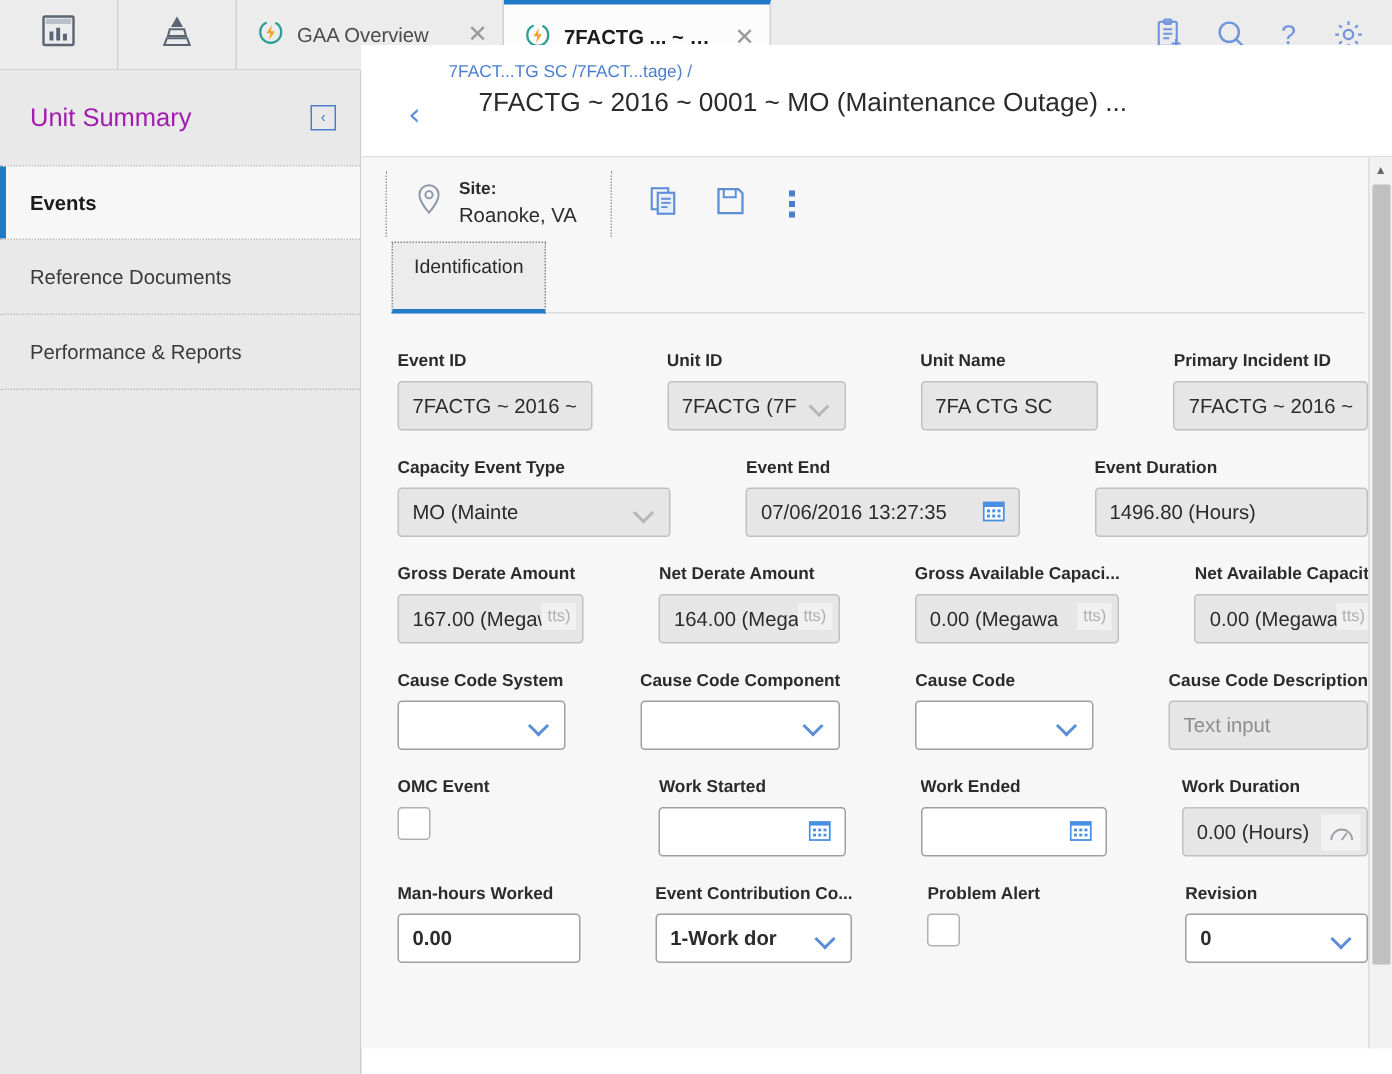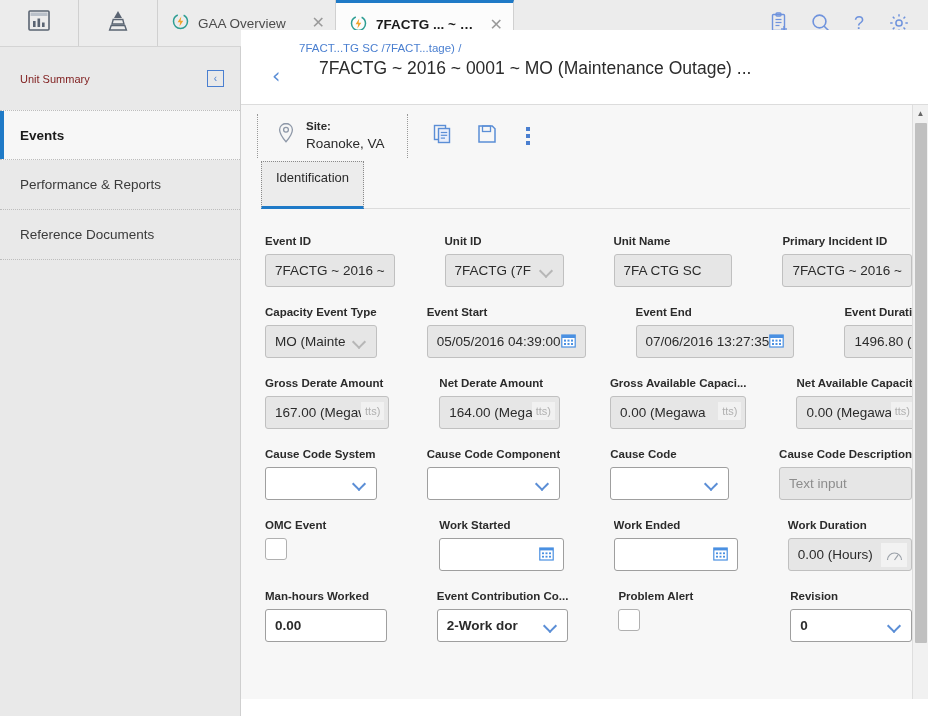--- a/index.html
+++ b/index.html
@@ -52,21 +52,21 @@
   
   .sidebar {
     position: absolute; top: 47px; left: 0; width: 241px; height: 669px;
     background: #e9e9e9;
     border-right: 1px solid #cfcfcf;
   }
   .sidebar-head {
     height: 63px; display: flex; align-items: center; justify-content: space-between;
     padding: 0 16px 0 20px;
   }
-  .sidebar-title { font-size: 11px; color: #7f1d1d; }
+  .sidebar-title { font-size: 17px; color: #a21caf; }
   .collapse-btn {
     width: 17px; height: 17px; border: 1px solid #4a7fd0; background: #e9e9e9;
     color: #4a7fd0; font-size: 10px; line-height: 15px; text-align: center;
     cursor: pointer;
   }
   .side-item {
     height: 50px; display: flex; align-items: center; padding-left: 20px;
     font-size: 13.5px; color: #3a3a3a;
     border-top: 1px dotted #bdbdbd;
     border-bottom: 1px dotted #bdbdbd;
@@ -298,24 +298,24 @@
 
 <div class="sidebar">
   <div class="sidebar-head">
     <span class="sidebar-title">Unit Summary</span>
     <span class="collapse-btn">‹</span>
   </div>
   <div class="side-item active">
     <span>Events</span>
   </div>
   <div class="side-item">
+    <span>Reference Documents</span>
+  </div>
+  <div class="side-item">
     <span>Performance &amp; Reports</span>
-  </div>
-  <div class="side-item">
-    <span>Reference Documents</span>
   </div>
 </div>
 
 <div class="main">
 
   <div class="page-head">
     <span class="breadcrumb">7FACT...TG SC /7FACT...tage) /</span>
     <span class="back-chevron">‹</span>
     <span class="page-title">7FACTG ~ 2016 ~ 0001 ~ MO (Maintenance Outage) ...</span>
   </div>
@@ -396,40 +396,20 @@
 
         <div class="form-row">
           <div class="field">
             <div class="field-label">Capacity Event Type</div>
             <div class="ctrl gray">
               <span class="val">MO (Mainte</span>
               <span class="chev dim"></span>
             </div>
           </div>
           <div class="field">
-            <div class="field-label">Event Start</div>
-            <div class="ctrl gray">
-              <span class="val">05/05/2016 04:39:00</span>
-              <span class="cal">
-                <svg width="15" height="15" viewBox="0 0 15 15">
-                  <rect x="0.8" y="2" width="13.4" height="12" fill="#ffffff" stroke="#4a90e2" stroke-width="1.2"></rect>
-                  <rect x="0.8" y="2" width="13.4" height="3" fill="#4a90e2"></rect>
-                  <g fill="#4a90e2">
-                      <rect x="3" y="6.6" width="2" height="2"></rect>
-                      <rect x="6.5" y="6.6" width="2" height="2"></rect>
-                      <rect x="10" y="6.6" width="2" height="2"></rect>
-                      <rect x="3" y="10" width="2" height="2"></rect>
-                      <rect x="6.5" y="10" width="2" height="2"></rect>
-                      <rect x="10" y="10" width="2" height="2"></rect>
-                    </g>
-                </svg>
-              </span>
-            </div>
-          </div>
-          <div class="field">
             <div class="field-label">Event End</div>
             <div class="ctrl gray">
               <span class="val">07/06/2016 13:27:35</span>
               <span class="cal">
                 <svg width="15" height="15" viewBox="0 0 15 15">
                   <rect x="0.8" y="2" width="13.4" height="12" fill="#ffffff" stroke="#4a90e2" stroke-width="1.2"></rect>
                   <rect x="0.8" y="2" width="13.4" height="3" fill="#4a90e2"></rect>
                   <g fill="#4a90e2">
                       <rect x="3" y="6.6" width="2" height="2"></rect>
                       <rect x="6.5" y="6.6" width="2" height="2"></rect>
@@ -574,21 +554,21 @@
         <div class="form-row">
           <div class="field">
             <div class="field-label">Man-hours Worked</div>
             <div class="ctrl white">
               <span class="val">0.00</span>
             </div>
           </div>
           <div class="field">
             <div class="field-label">Event Contribution Co...</div>
             <div class="ctrl white">
-              <span class="val">2-Work dor</span>
+              <span class="val">1-Work dor</span>
               <span class="chev"></span>
             </div>
           </div>
           <div class="field">
             <div class="field-label">Problem Alert</div>
             <div class="checkbox"></div>
           </div>
           <div class="field">
             <div class="field-label">Revision</div>
             <div class="ctrl white">

